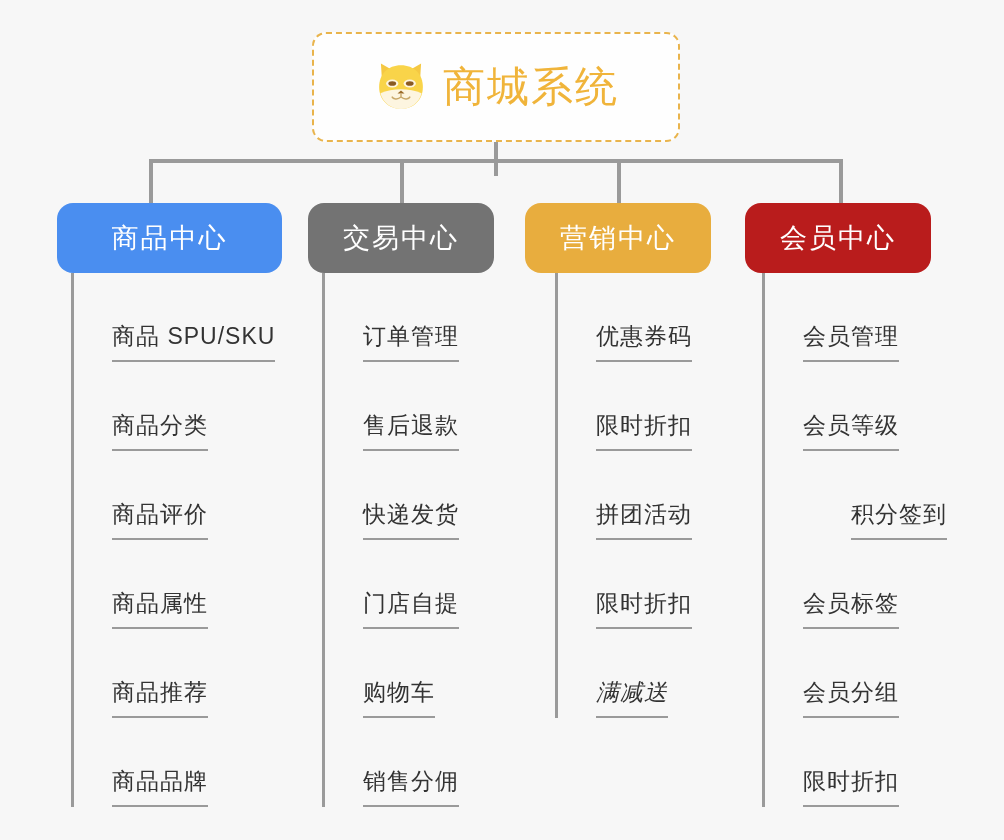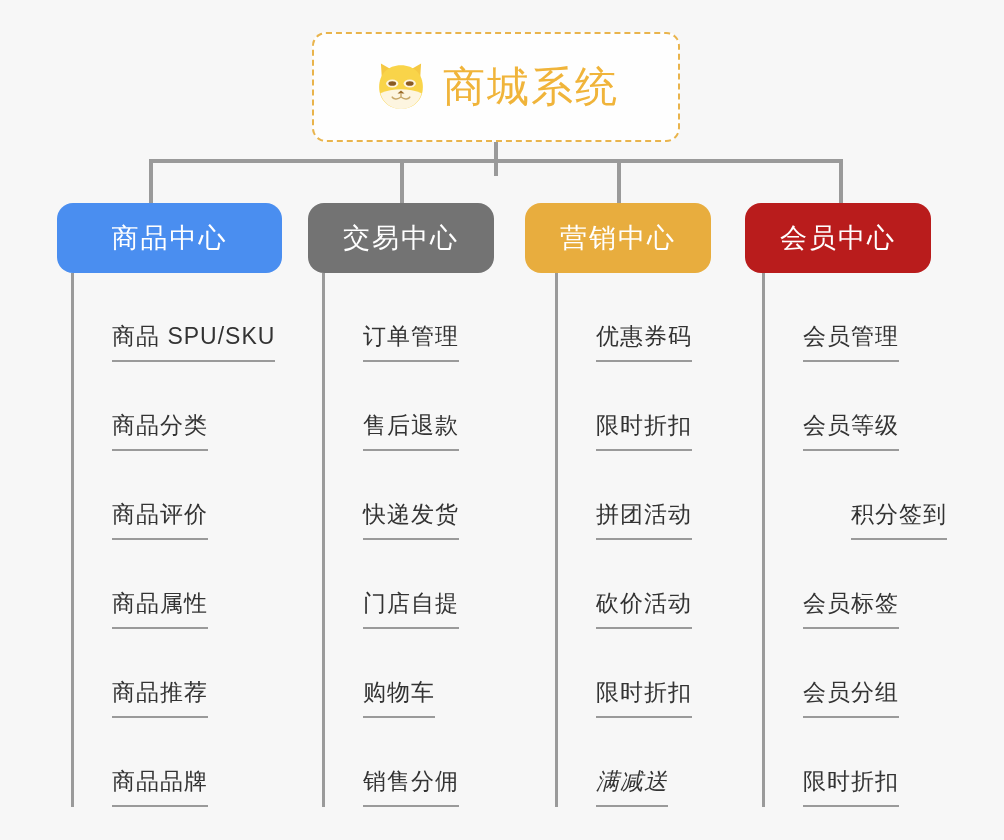--- a/index.html
+++ b/index.html
@@ -203,23 +203,20 @@
       <div class="leaf-item">
           <span class="leaf-label" style="border-bottom-color: rgb(154, 154, 154);">优惠券码</span>
         </div>
       <div class="leaf-item">
           <span class="leaf-label" style="border-bottom-color: rgb(154, 154, 154);">限时折扣</span>
         </div>
       <div class="leaf-item">
           <span class="leaf-label" style="border-bottom-color: rgb(154, 154, 154);">拼团活动</span>
         </div>
       <div class="leaf-item">
-          <span class="leaf-label" style="border-bottom-color: rgb(154, 154, 154);">砍价活动</span>
-        </div>
-      <div class="leaf-item">
           <span class="leaf-label" style="border-bottom-color: rgb(154, 154, 154);">限时折扣</span>
         </div>
       <div class="leaf-item">
           <span class="leaf-label" style="border-bottom-color: rgb(154, 154, 154); font-style: italic;">满减送</span>
         </div>
     </div>
   </div>
 
   <div class="column" id="col-3">
     <div class="cat-header" style="background: #b91c1c;">会员中心</div>

